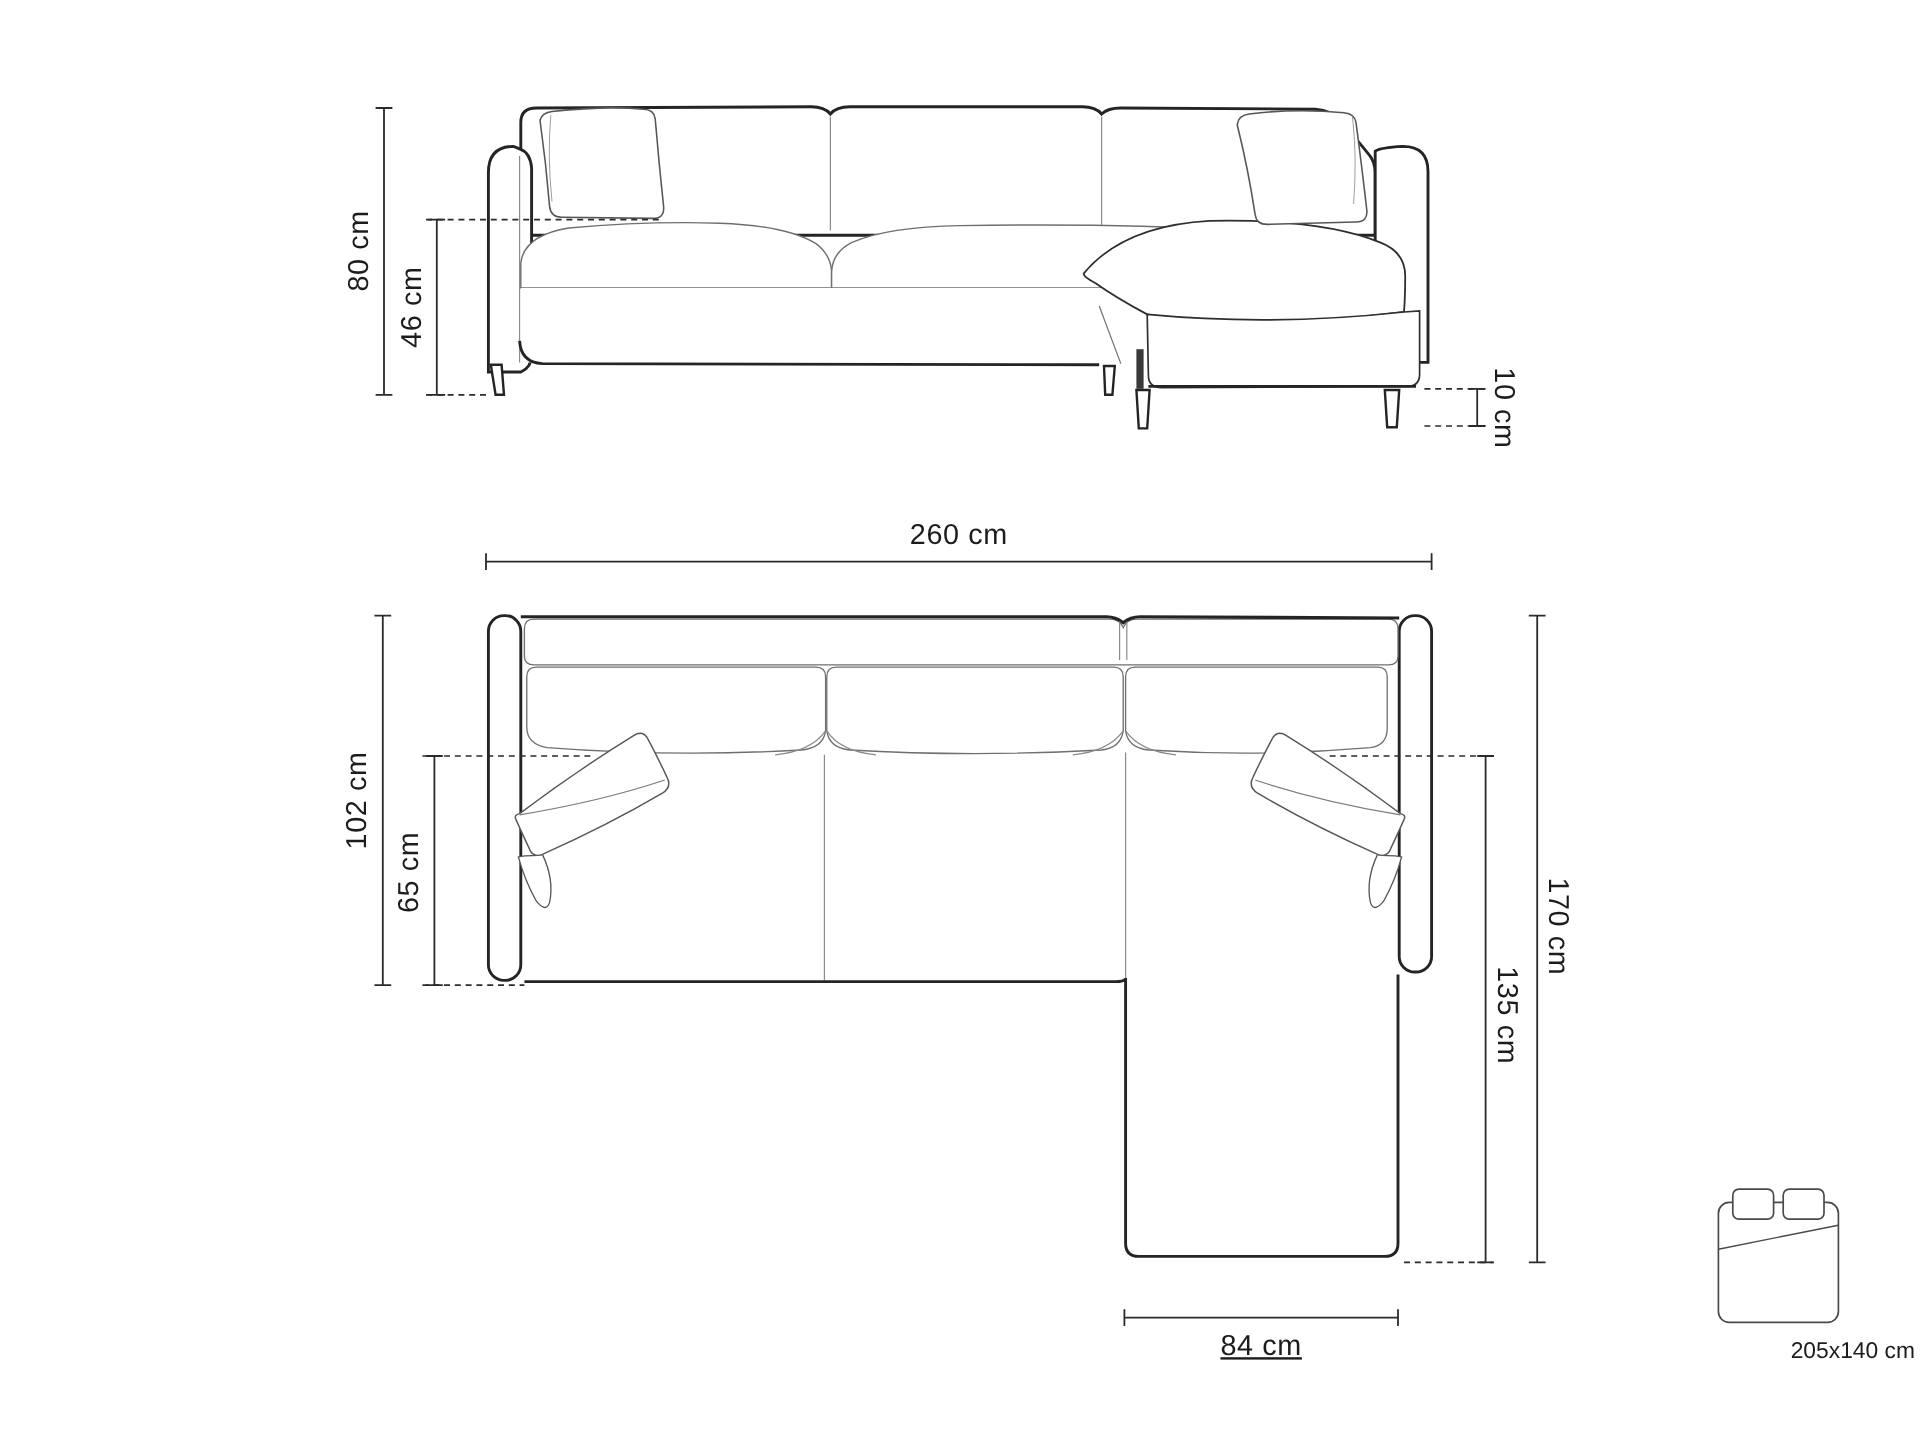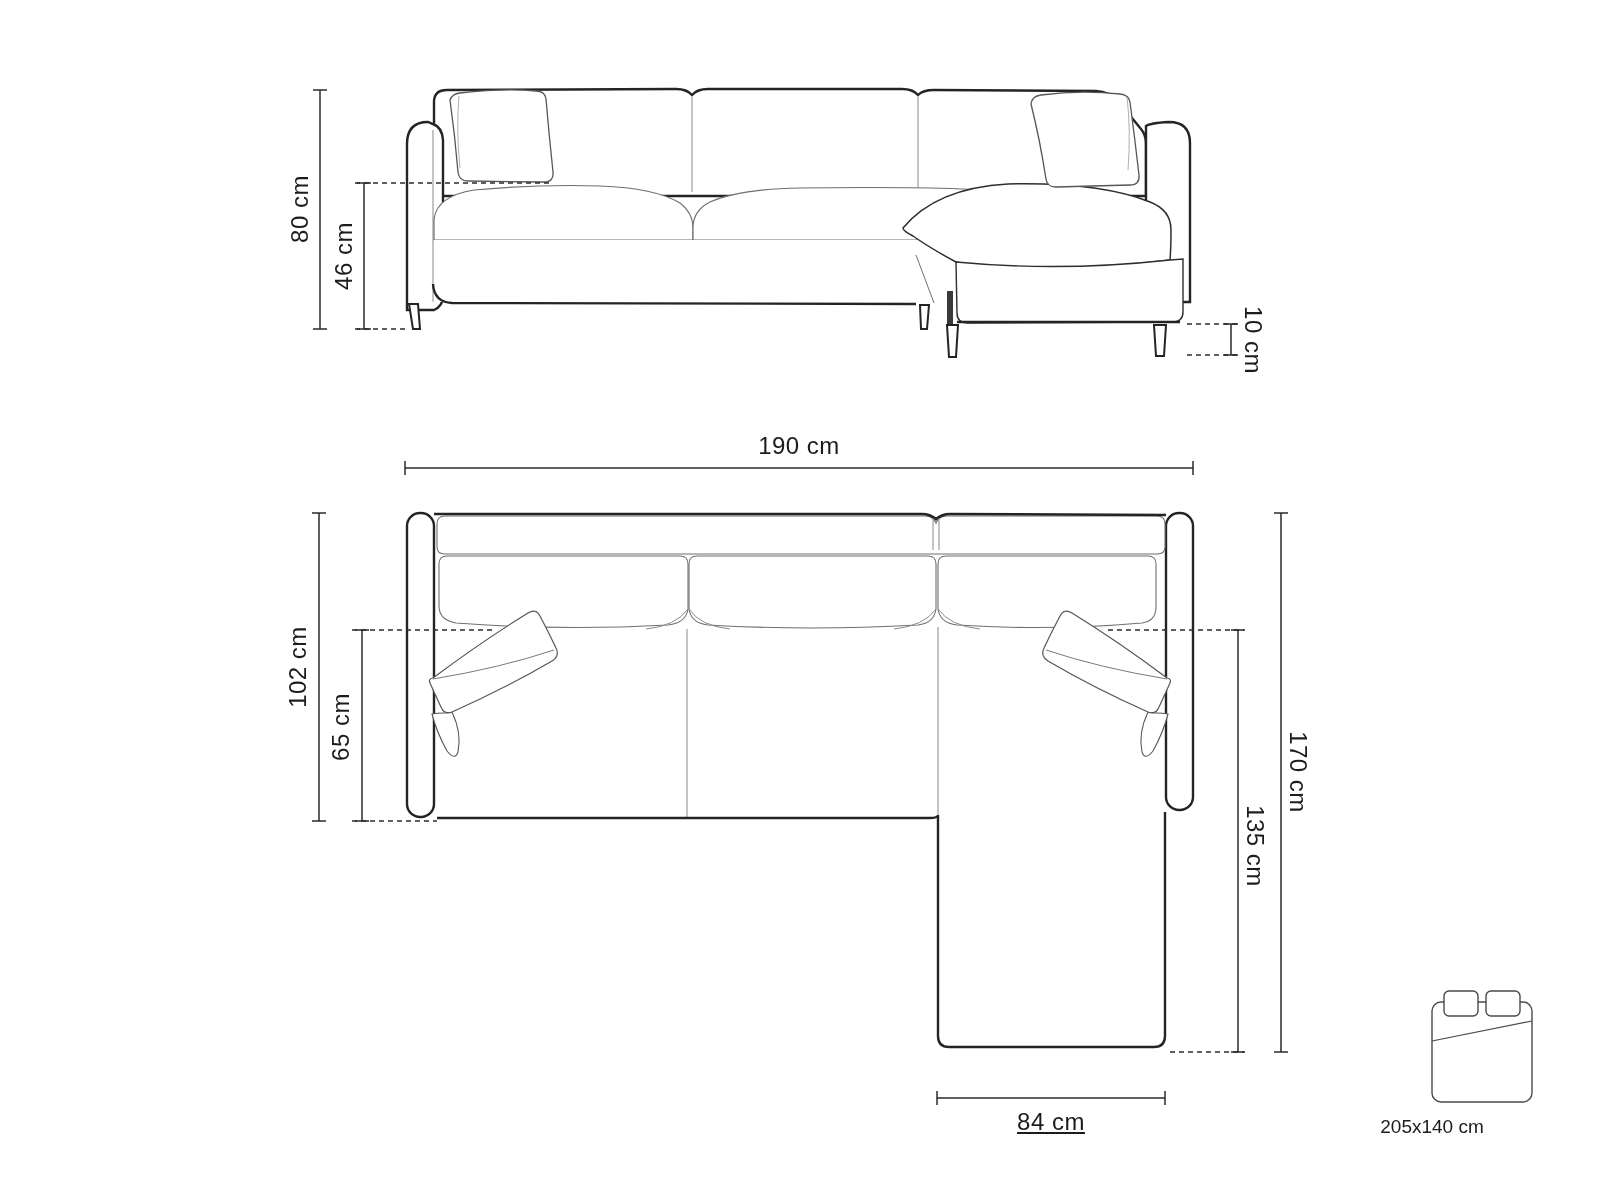--- a/index.html
+++ b/index.html
@@ -167,27 +167,27 @@
       <rect x="1486" y="991" width="34" height="25" rx="5"></rect>
     </g>
   </svg>
 
   <div class="dim-label rot-ccw" style="left:300px;top:209px;">80 cm</div>
 
   <div class="dim-label rot-ccw" style="left:344px;top:256px;">46 cm</div>
 
   <div class="dim-label rot-cw" style="left:1253px;top:340px;">10 cm</div>
 
-  <div class="dim-label" style="left:799px;top:446px;">190 cm</div>
+  <div class="dim-label" style="left:799px;top:446px;">260 cm</div>
 
   <div class="dim-label rot-ccw" style="left:298px;top:667px;">102 cm</div>
 
   <div class="dim-label rot-ccw" style="left:341px;top:727px;">65 cm</div>
 
   <div class="dim-label rot-cw" style="left:1298px;top:772px;">170 cm</div>
 
   <div class="dim-label rot-cw" style="left:1255px;top:846px;">135 cm</div>
 
   <div class="dim-label" style="left:1051px;top:1122px;text-decoration:underline;">84 cm</div>
 
-  <div class="bed-label" style="left:1432px;top:1126px;text-align:right;">205x140 cm</div>
+  <div class="bed-label" style="left:1544px;top:1126px;text-align:right;">205x140 cm</div>
 
 </div>
 
 </body></html>

